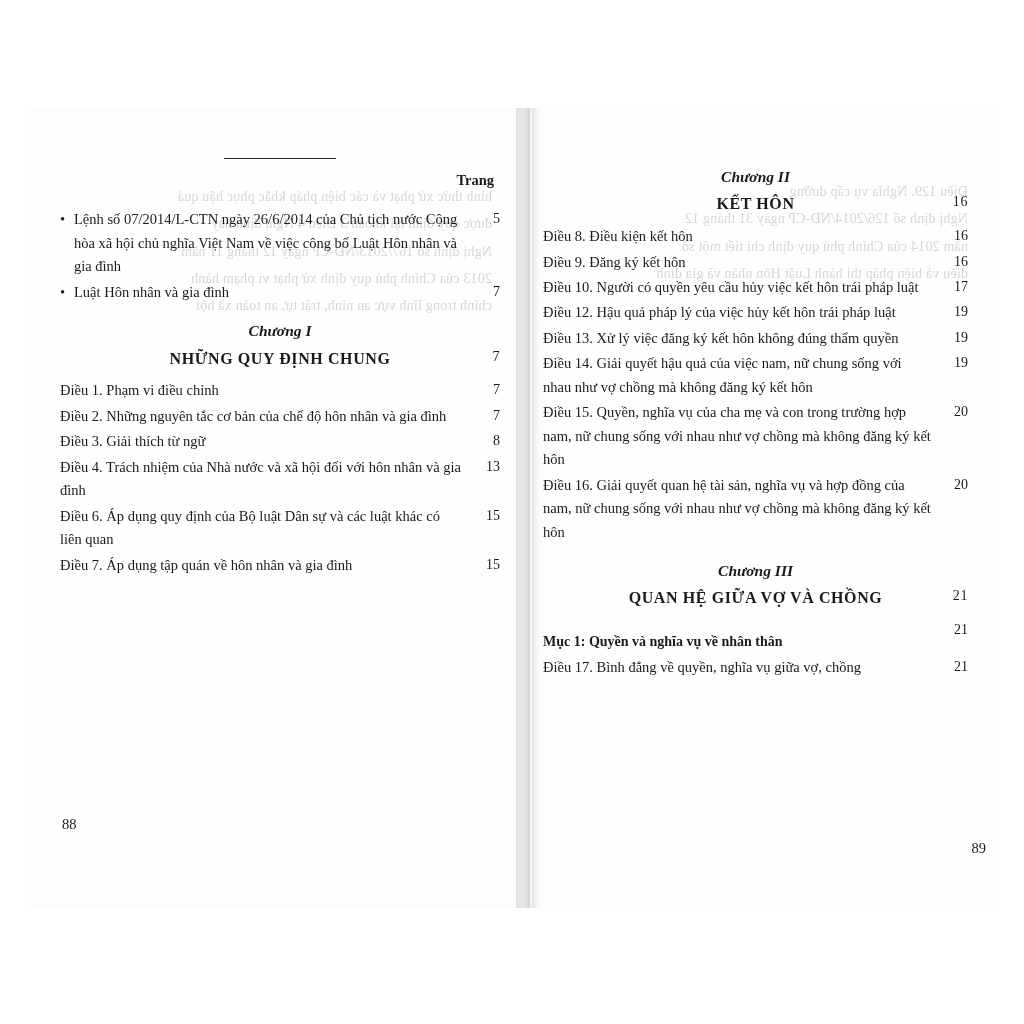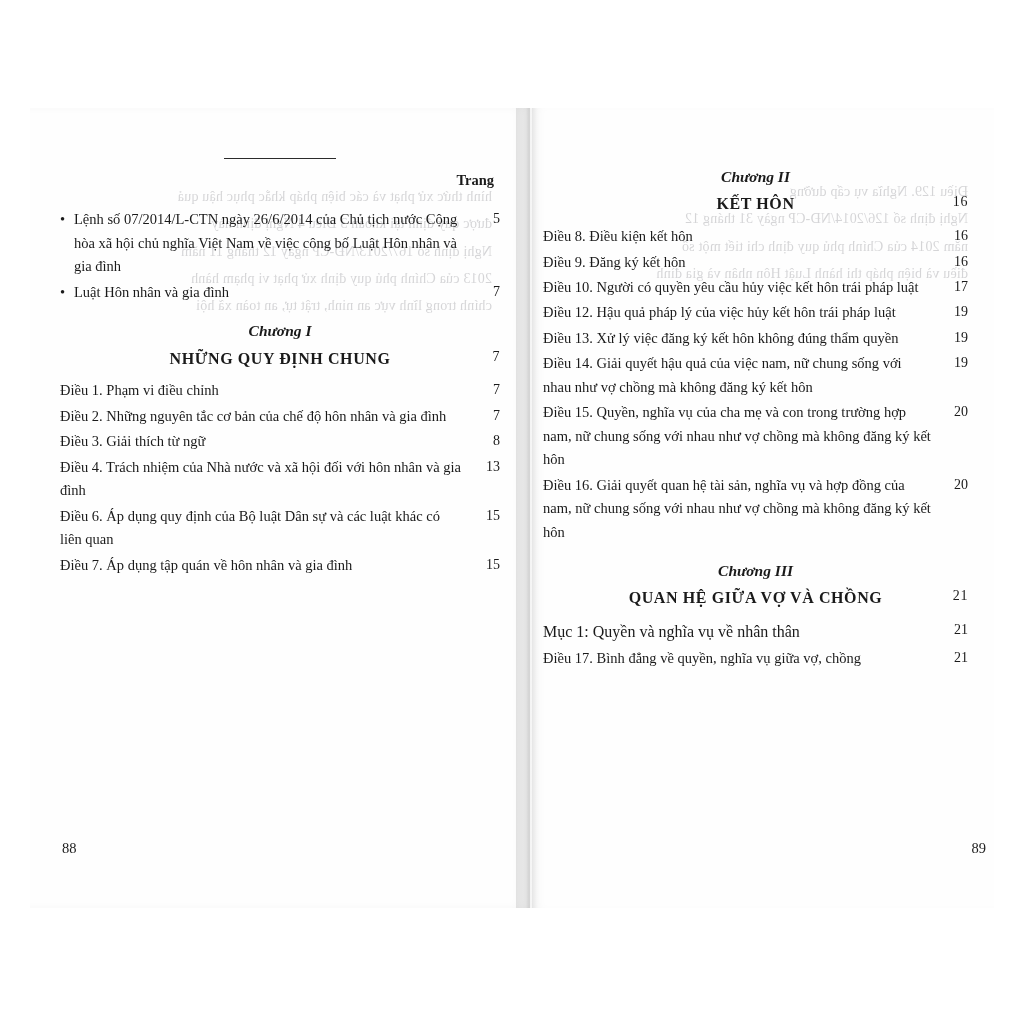--- a/index.html
+++ b/index.html
@@ -155,31 +155,31 @@
     position: absolute;
     right: 0;
     top: 0;
     font-weight: normal;
     font-size: 14px;
     width: 26px;
     text-align: right;
   }
   .chapter-block { margin-bottom: 8px; }
   .section-head {
-    font-weight: normal;
-    font-size: 16px;
-    margin-top: 0;
+    font-weight: bold;
+    font-size: 14px;
+    margin-top: 12px;
   }
 
   .folio {
     position: absolute;
     font-size: 14.5px;
     color: #1a1a1a;
   }
-  .folio-left { left: 62px; top: 840px; }
+  .folio-left { left: 62px; top: 816px; }
   .folio-right { right: 38px; top: 840px; }
 </style>
 </head>
 <body>
 
 <div class="book">
 
   <div class="page page-left"></div>
   <div class="page page-right"></div>
   <div class="gutter"></div>

